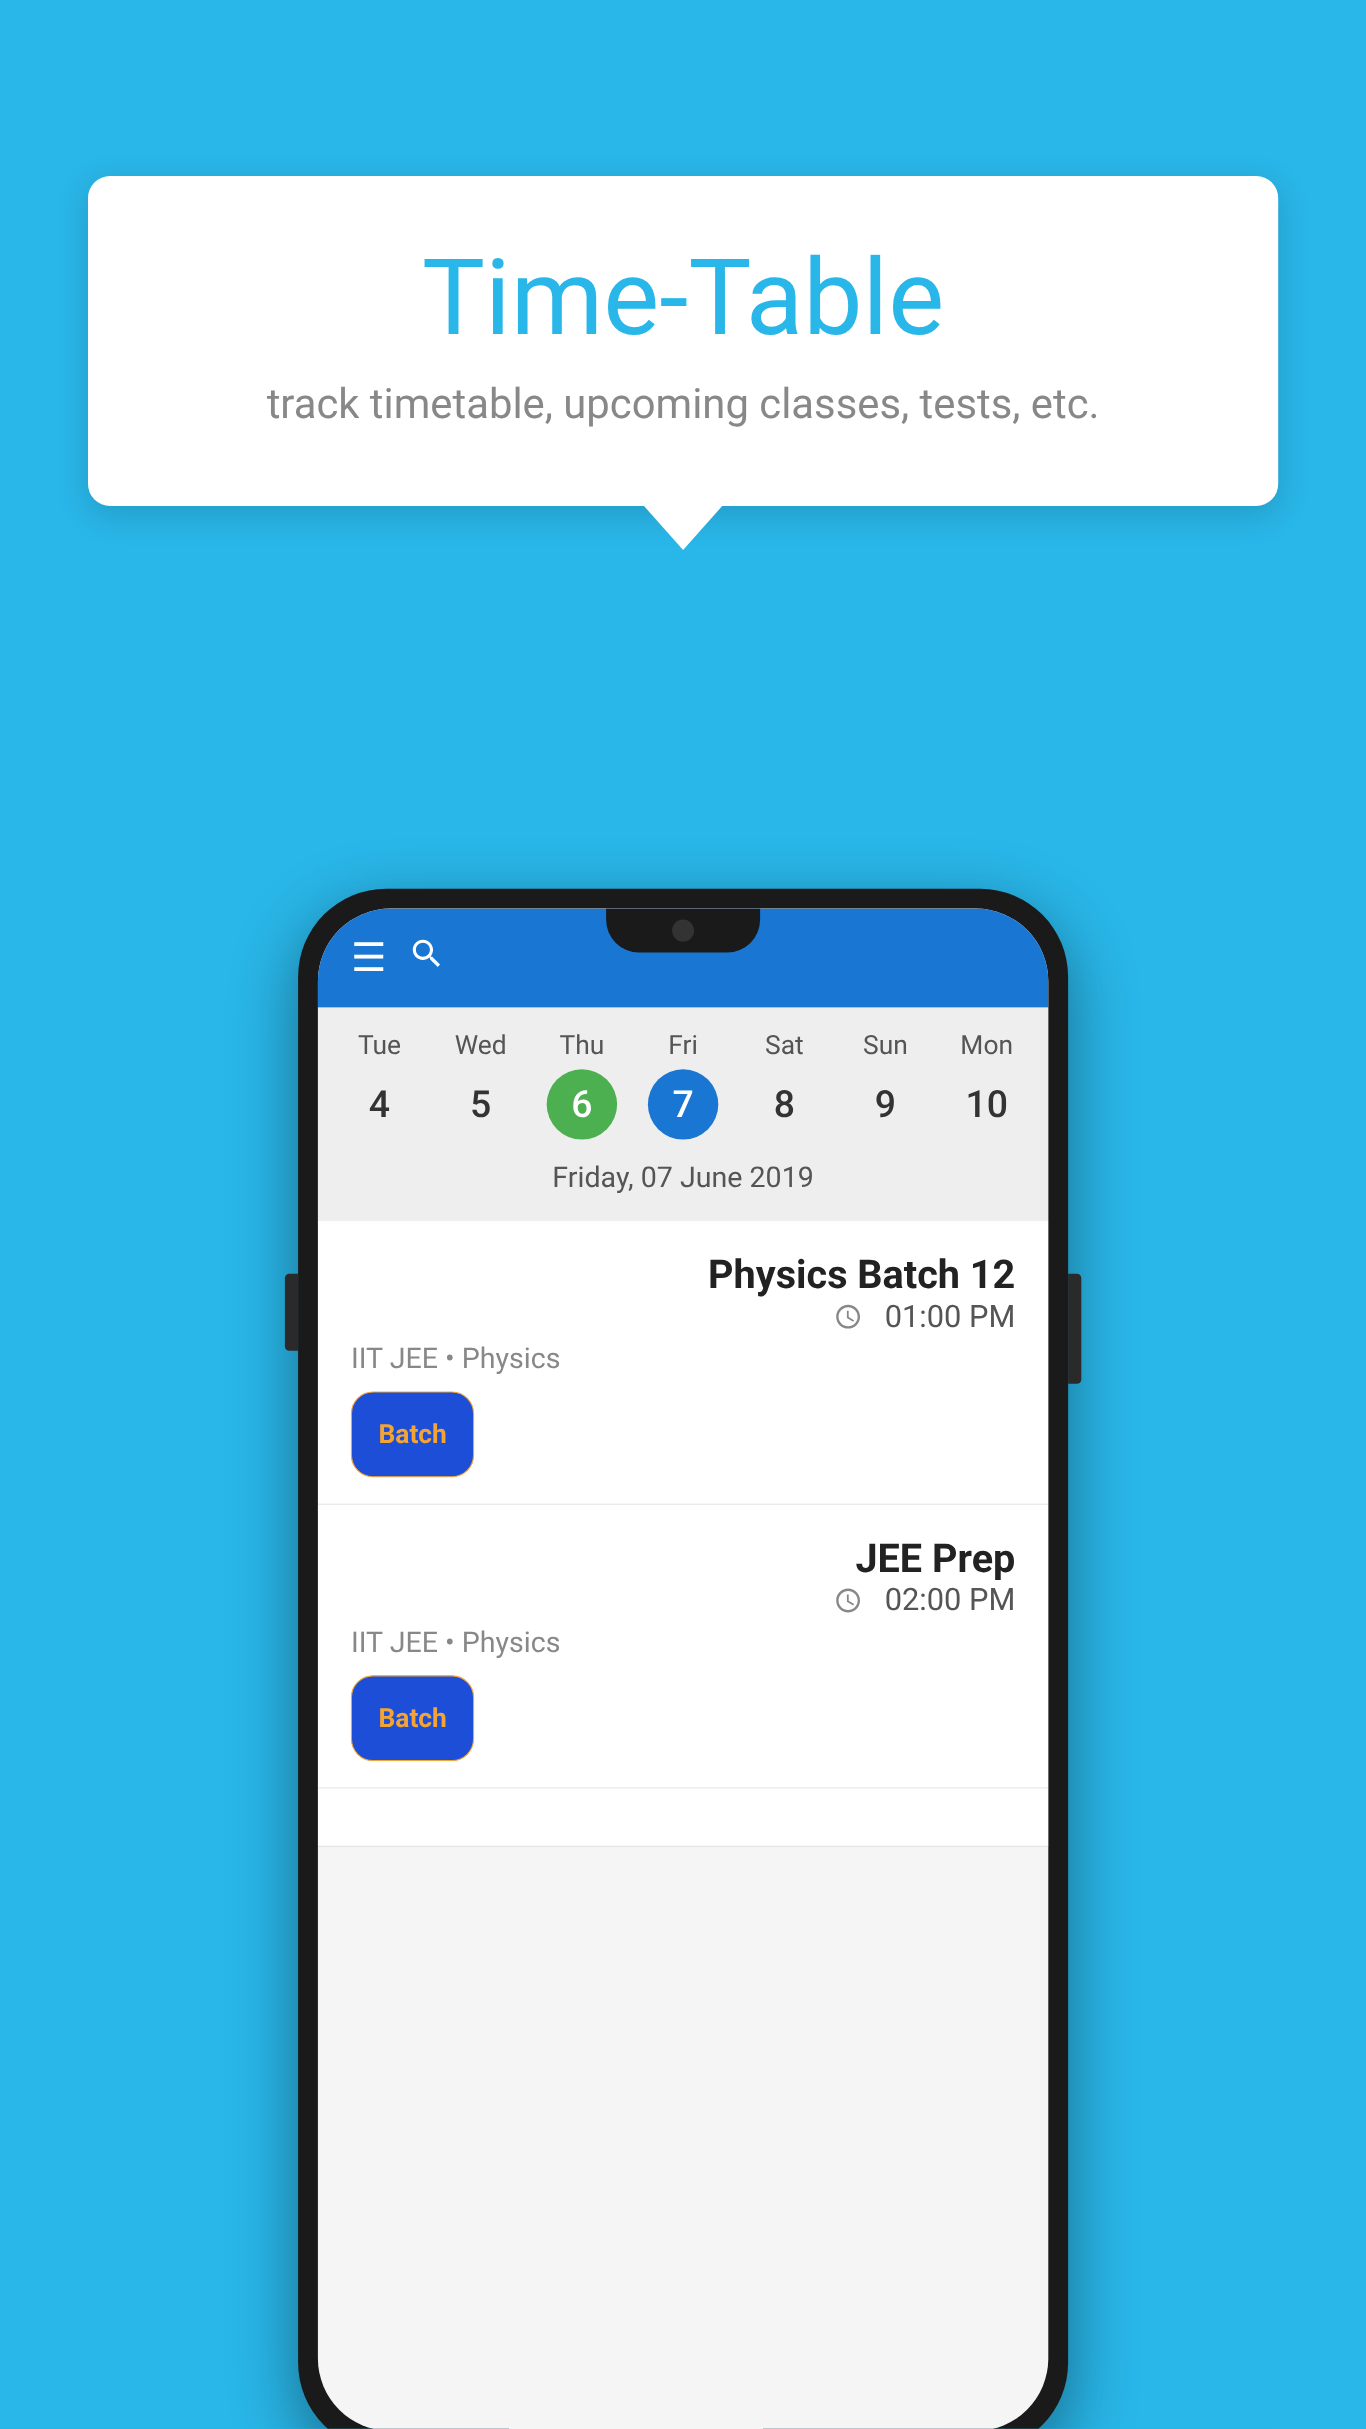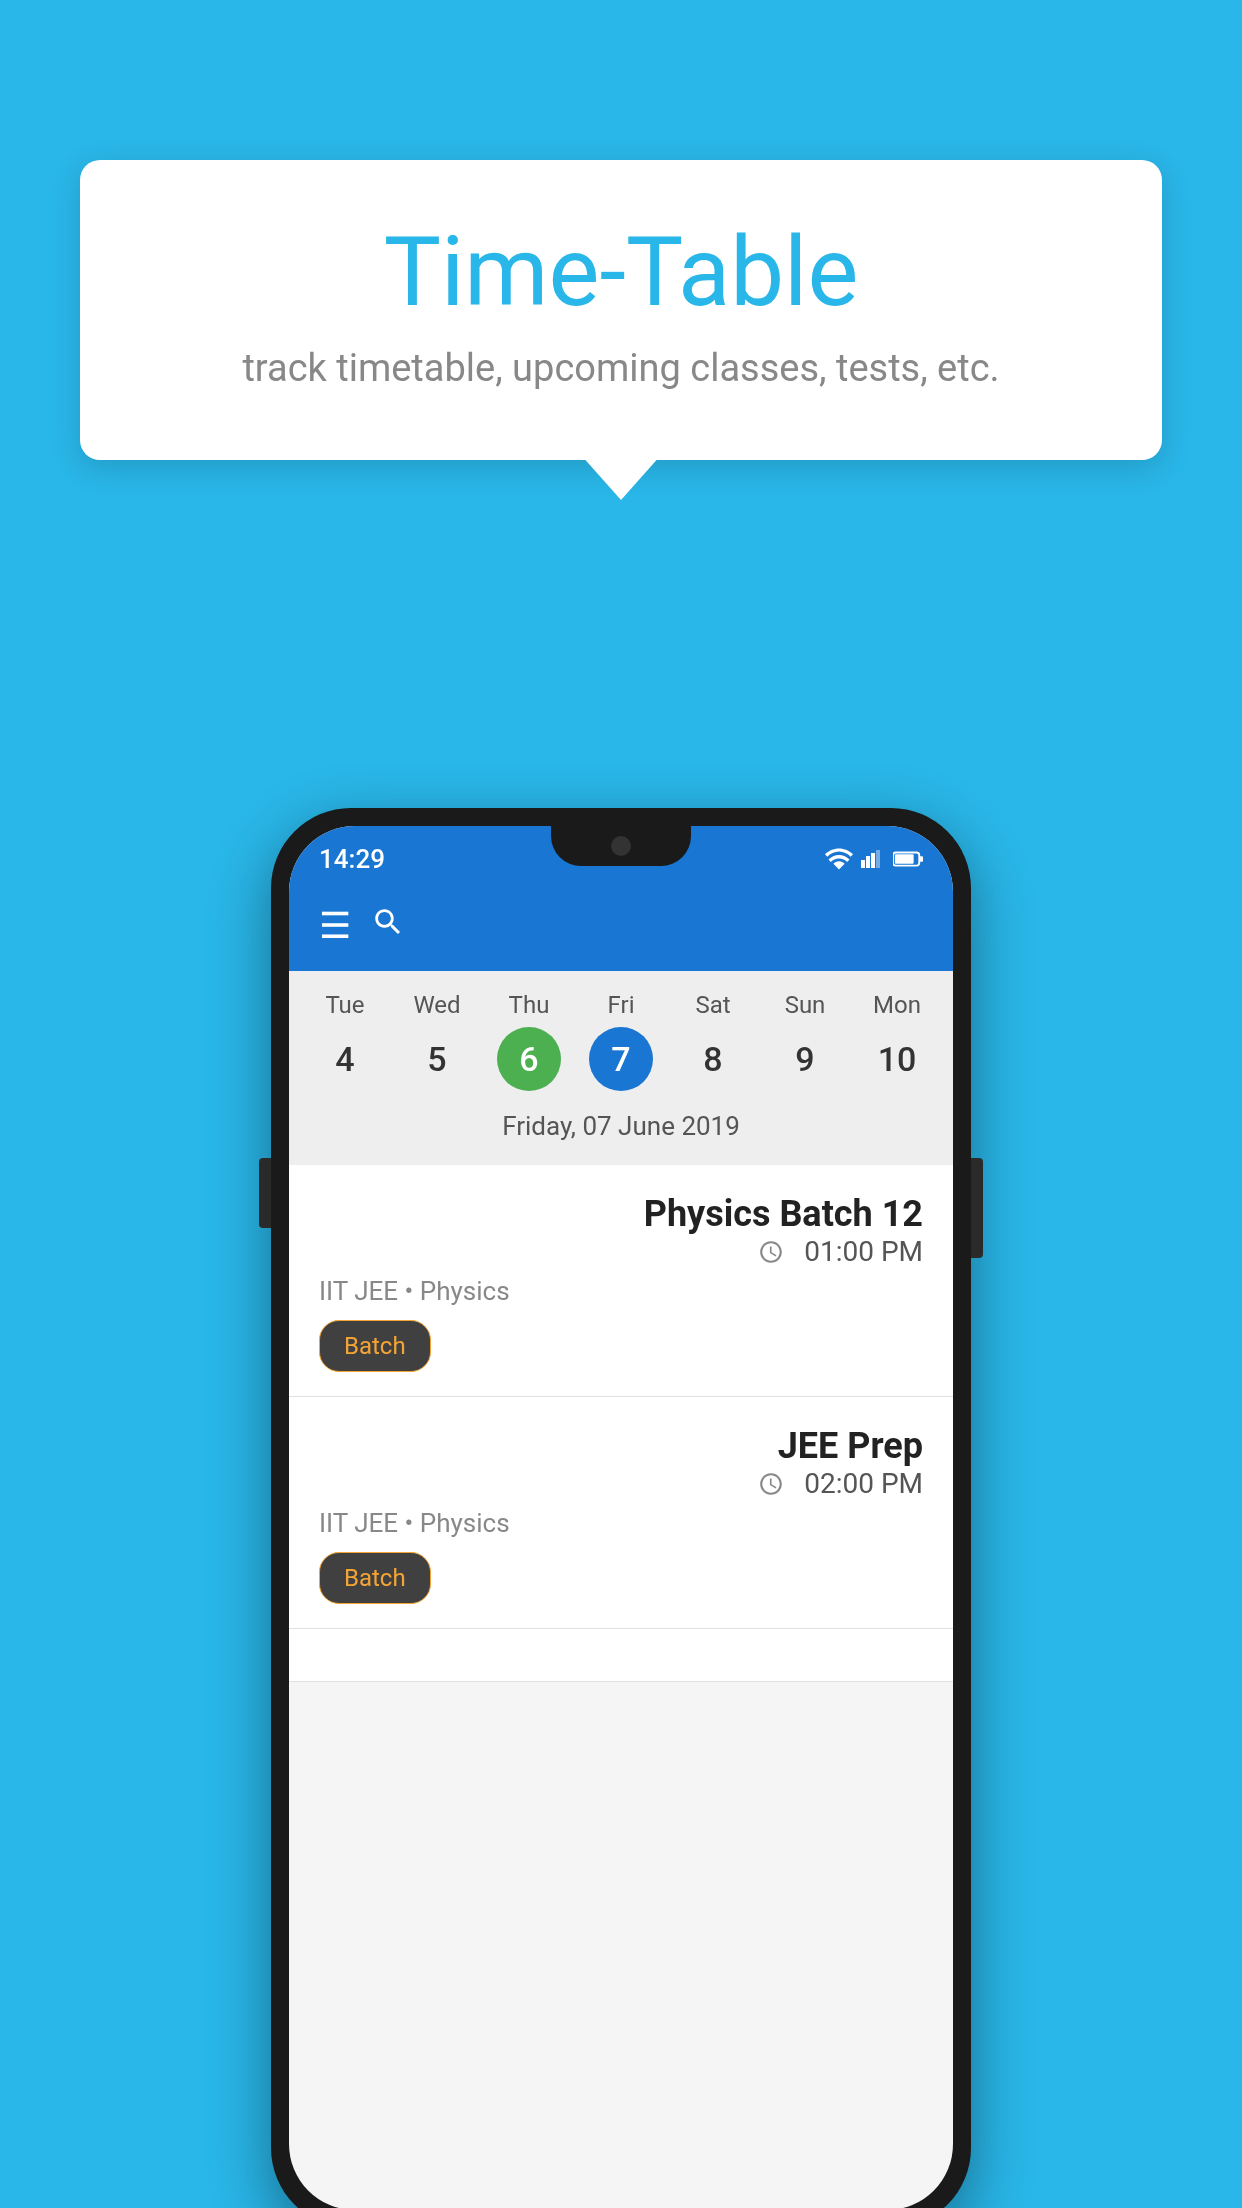--- a/index.html
+++ b/index.html
@@ -252,27 +252,27 @@
     }
 
     .class-subtitle {
       font-size: 26px;
       color: #888;
       margin-bottom: 14px;
     }
 
     .batch-tag {
       display: inline-block;
-      background: #404040;
+      background: #1d4ed8;
       color: #F4A435;
       border: 1.5px solid #F4A435;
       border-radius: 20px;
-      padding: 11px 24px;
+      padding: 24px 24px;
       font-size: 24px;
-      font-weight: 400;
+      font-weight: 700;
     }
 
     
     .volume-btn-left {
       position: absolute;
       left: -12px;
       top: 350px;
       width: 12px;
       height: 70px;
       background: #2a2a2a;
@@ -302,42 +302,20 @@
 <div class="phone-frame">
   <div class="volume-btn-left"></div>
   <div class="volume-btn-right"></div>
 
   <div class="phone-inner">
 
     <div class="notch">
       <div class="notch-camera"></div>
     </div>
 
-    <div class="status-bar">
-      <span class="status-time">14:29</span>
-      <div class="status-icons">
-
-        <svg width="28" height="22" viewBox="0 0 24 18">
-          <path d="M12 5.5C8.5 5.5 5.3 7 3 9.5l2 2C6.7 9.6 9.2 8.5 12 8.5s5.3 1.1 7 3l2-2C18.7 7 15.5 5.5 12 5.5zM12 0C7.3 0 3 1.9 0 5l2 2C4.6 4.3 8.1 2.5 12 2.5s7.4 1.8 10 4.5l2-2C21 1.9 16.7 0 12 0zm0 11c-1.9 0-3.6.8-4.8 2l4.8 5 4.8-5C15.6 11.8 13.9 11 12 11z" fill="white"></path>
-        </svg>
-
-        <svg width="24" height="22" viewBox="0 0 24 18">
-          <rect x="0" y="10" width="4" height="8" fill="white"></rect>
-          <rect x="5" y="6" width="4" height="12" fill="white"></rect>
-          <rect x="10" y="3" width="4" height="15" fill="white"></rect>
-          <rect x="15" y="0" width="4" height="18" fill="white" opacity="0.4"></rect>
-        </svg>
-
-        <svg width="30" height="18" viewBox="0 0 32 18">
-          <rect x="0" y="2" width="28" height="14" rx="3" ry="3" stroke="white" stroke-width="2" fill="none"></rect>
-          <rect x="28" y="6" width="4" height="6" rx="1" fill="white"></rect>
-          <rect x="2" y="4" width="20" height="10" rx="1" fill="white"></rect>
-        </svg>
-      </div>
-    </div>
 
     <div class="app-bar">
       <span class="hamburger-icon">☰</span>
       <span class="search-icon-btn">
         <svg width="34" height="34" viewBox="0 0 24 24" fill="white">
           <path d="M15.5 14h-.79l-.28-.27C15.41 12.59 16 11.11 16 9.5 16 5.91 13.09 3 9.5 3S3 5.91 3 9.5 5.91 16 9.5 16c1.61 0 3.09-.59 4.23-1.57l.27.28v.79l5 4.99L20.49 19l-4.99-5zm-6 0C7.01 14 5 11.99 5 9.5S7.01 5 9.5 5 14 7.01 14 9.5 11.99 14 9.5 14z"></path>
         </svg>
       </span>
     </div>
 

